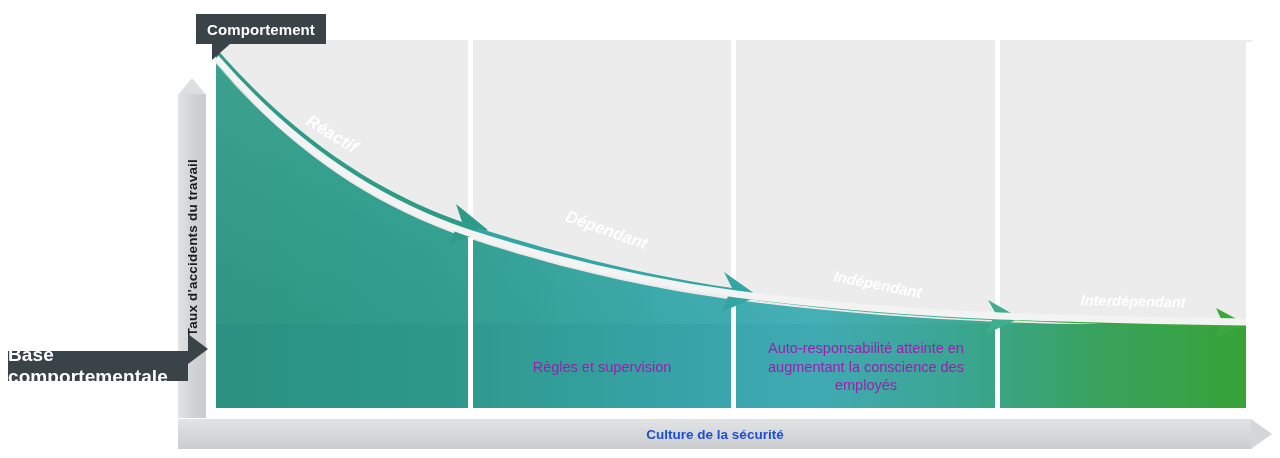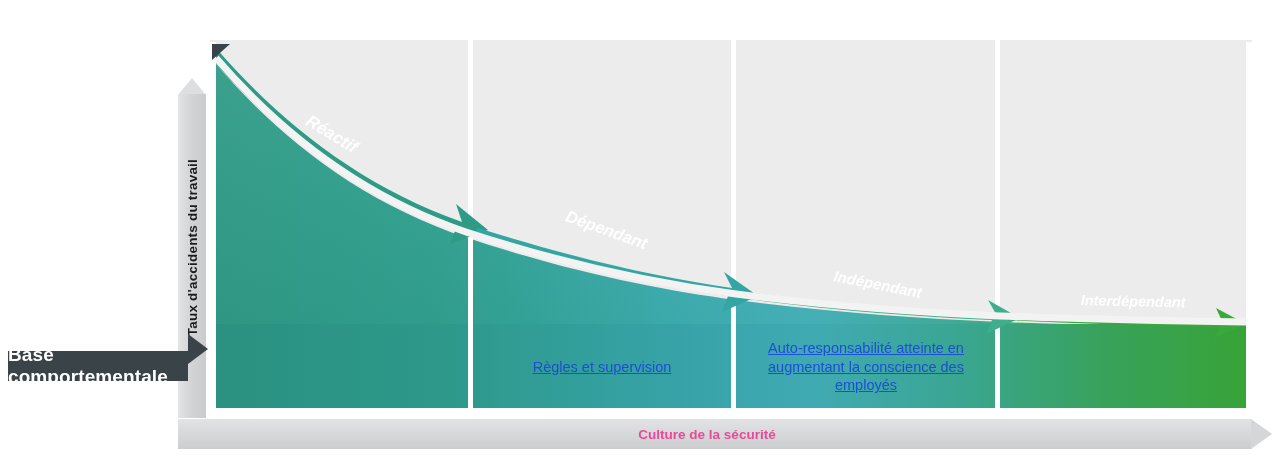--- a/index.html
+++ b/index.html
@@ -76,48 +76,47 @@
     position:absolute; left:0; top:0; width:1074px; height:30px;
     background:linear-gradient(to bottom,#e2e3e5 0%,#d6d8da 50%,#cbcdcf 100%);
   }
   #xaxis .head {
     position:absolute; right:0; top:0; width:0; height:0;
     border-top:15px solid transparent;
     border-bottom:15px solid transparent;
     border-left:21px solid #d4d6d8;
   }
   #xlabel {
-    position:absolute; left:170px; top:419px; width:1074px; height:30px;
+    position:absolute; left:178px; top:419px; width:1074px; height:30px;
     display:flex; align-items:center; justify-content:center;
-    font-size:13.5px; font-weight:bold; color:#ec4899;
+    font-size:13.5px; font-weight:bold; color:#1d4ed8;
   }
 
   
   .stage-head {
     position:absolute; top:40px; height:42px;
     background:#ececec;
     display:flex; align-items:center; justify-content:center;
     font-size:16px; font-weight:bold; color:#121212;
   }
 
   
   #plot { position:absolute; left:210px; top:42px; width:1042px; height:370px; }
   #plot svg { display:block; }
 
   
   .base-box {
     position:absolute;
     display:flex; align-items:center; justify-content:center;
     text-align:center;
-    color:#1d4ed8;
+    color:#a21caf;
     font-size:14.5px;
     line-height:1.28;
     padding:4px 8px;
     pointer-events:none;
-    text-decoration:underline;
   }
 
   .curve-label {
     fill:#ffffff;
     font-family:"Liberation Sans", sans-serif;
     font-weight:bold;
     font-style:italic;
   }
 </style>
 </head>
@@ -279,20 +278,23 @@
   </div>
 
   <div id="xaxis">
     <div class="shaft"></div>
     <div class="head"></div>
   </div>
   <div id="xlabel">
     <span>Culture de la sécurité</span>
   </div>
 
+  <div class="callout" id="comportement-tag">
+    <span>Comportement</span>
+  </div>
   <div id="comportement-tail"></div>
 
   <div class="callout" id="base-tag">
     <span>Base comportementale</span>
   </div>
   <div id="base-tail"></div>
 
 </div>
 
 </body></html>

